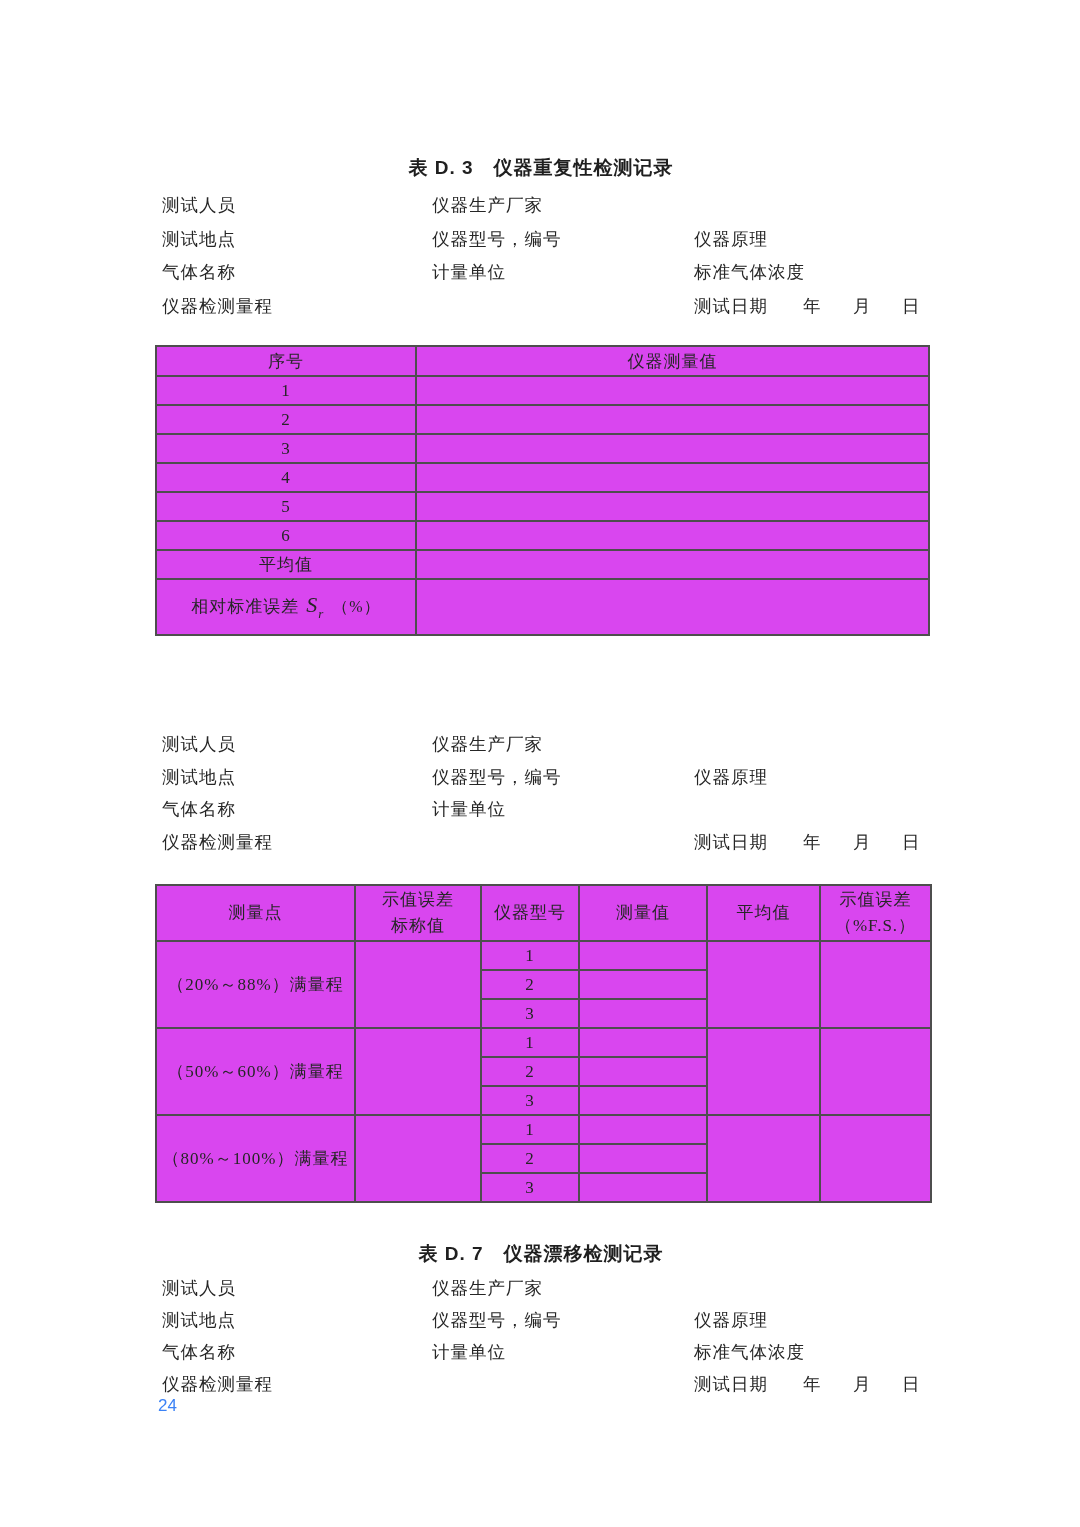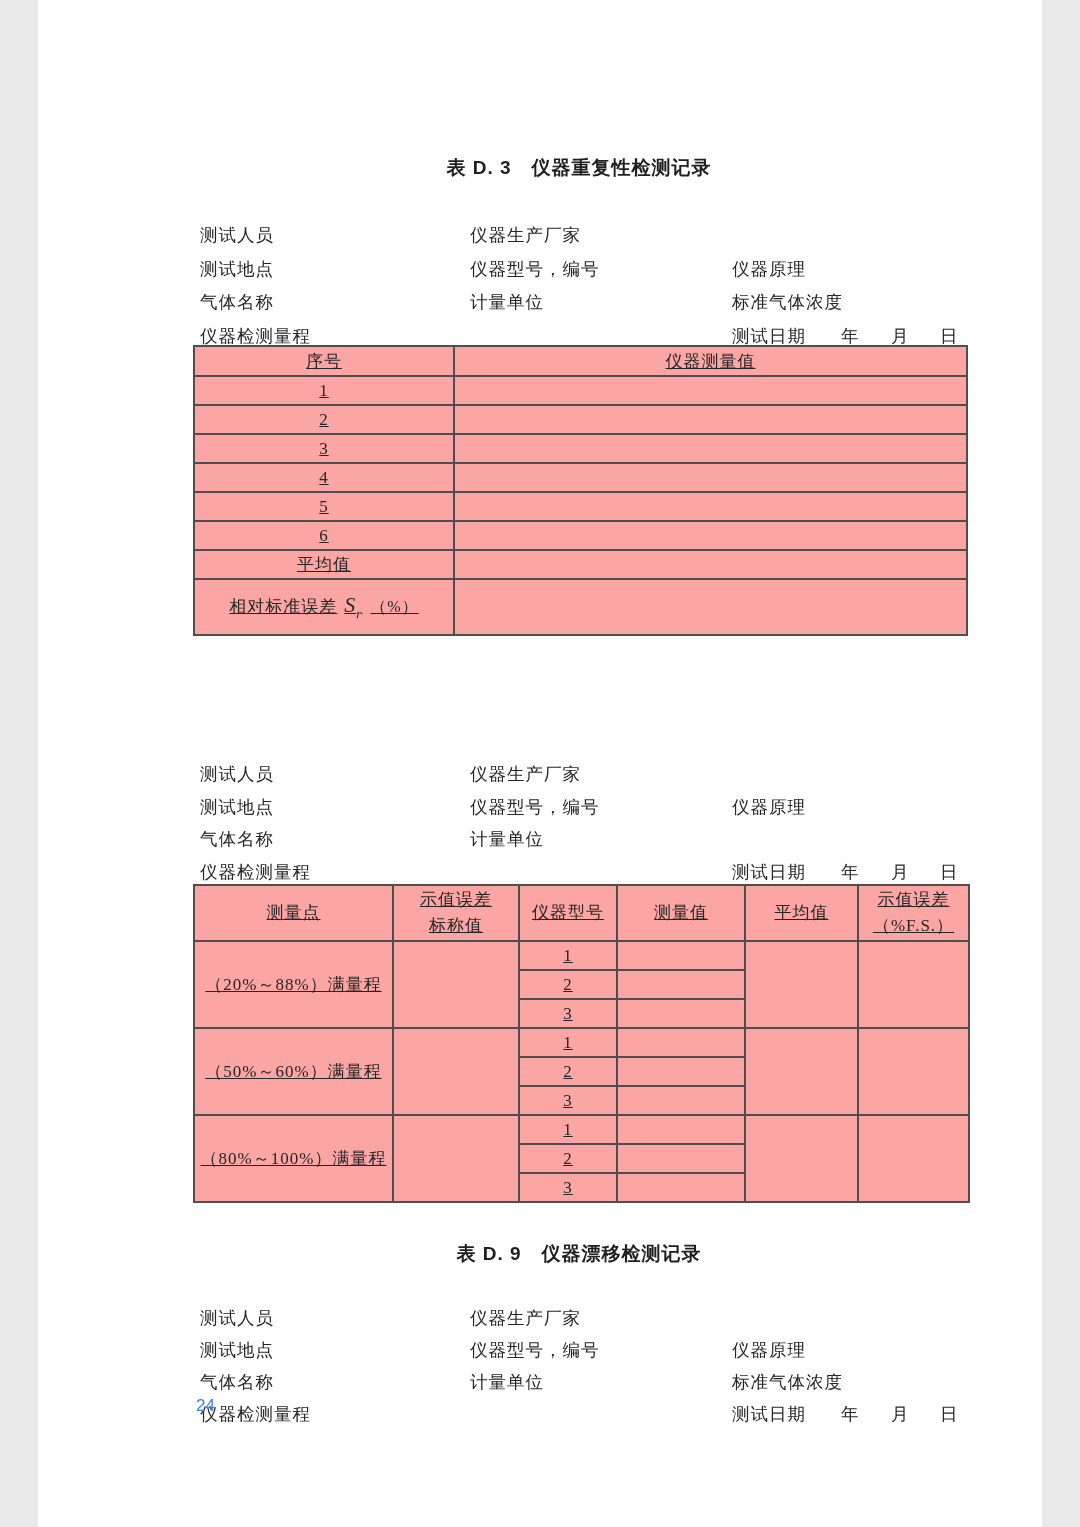--- a/index.html
+++ b/index.html
@@ -1,42 +1,42 @@
 <!DOCTYPE html>
 <html lang="zh"><head>
 <meta charset="utf-8">
 <style>
   html,body{margin:0;padding:0;background:#e9e9e9;}
   .page{
     position:relative;
-    width:1004px;height:1527px;
+    width:1080px;height:1527px;
     background:#ffffff;
     color:#262626;
     font-family:"Liberation Serif","DejaVu Serif",serif;
     overflow:hidden;
     margin:0 auto;
   }
   .content{position:absolute;left:152px;top:0;width:778px;height:1527px;}
   .tbl-caption{
     position:absolute;left:0;width:778px;
     text-align:center;
     font-family:"Liberation Sans","DejaVu Sans",sans-serif;
     font-weight:bold;font-size:19px;line-height:26px;
     color:#1f1f1f;
     letter-spacing:1px;
   }
-  .meta-row{position:absolute;left:0;width:778px;height:25px;font-size:17.5px;line-height:25px;margin-top:30px;}
+  .meta-row{position:absolute;left:0;width:778px;height:25px;font-size:17.5px;line-height:25px;}
   .m{position:absolute;top:0;white-space:nowrap;letter-spacing:1px;}
   .mc1{left:10px;}
   .mc2{left:280px;}
   .mc3{left:542px;}
   .myy{left:651px;}
   .mmm{left:701px;}
   .mdd{left:750px;}
-  table{border-collapse:collapse;table-layout:fixed;position:absolute;background:#fca5a5;text-decoration:underline;}
+  table{border-collapse:collapse;table-layout:fixed;position:absolute;background:#d946ef;}
   td,th{
     border:2px solid #4e4e4e;
     font-size:17px;font-weight:normal;
     text-align:center;vertical-align:middle;
     padding:0;letter-spacing:1px;color:#262626;
   }
   
   .t3{left:3px;top:345px;width:773px;}
   .t3 th{height:28px;}
   .t3 td{height:27px;}
@@ -224,21 +224,21 @@
             <td>2</td>
             <td></td>
           </tr>
         <tr>
             <td>3</td>
             <td></td>
           </tr>
       </tbody>
     </table>
 
-    <div class="tbl-caption" style="top:1241px">表 D. 9　仪器漂移检测记录</div>
+    <div class="tbl-caption" style="top:1241px">表 D. 7　仪器漂移检测记录</div>
 
     <div class="meta-row" style="top:1276px">
       <span class="m mc1">测试人员</span>
       <span class="m mc2">仪器生产厂家</span>
     </div>
     <div class="meta-row" style="top:1308px">
       <span class="m mc1">测试地点</span>
       <span class="m mc2">仪器型号，编号</span>
       <span class="m mc3">仪器原理</span>
     </div>

